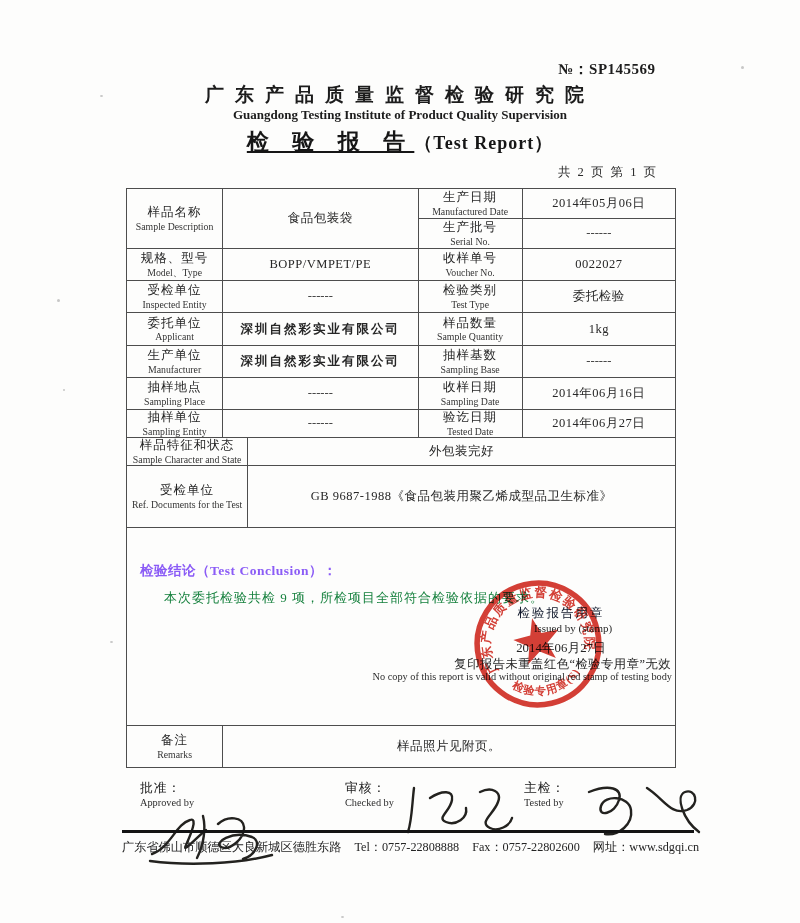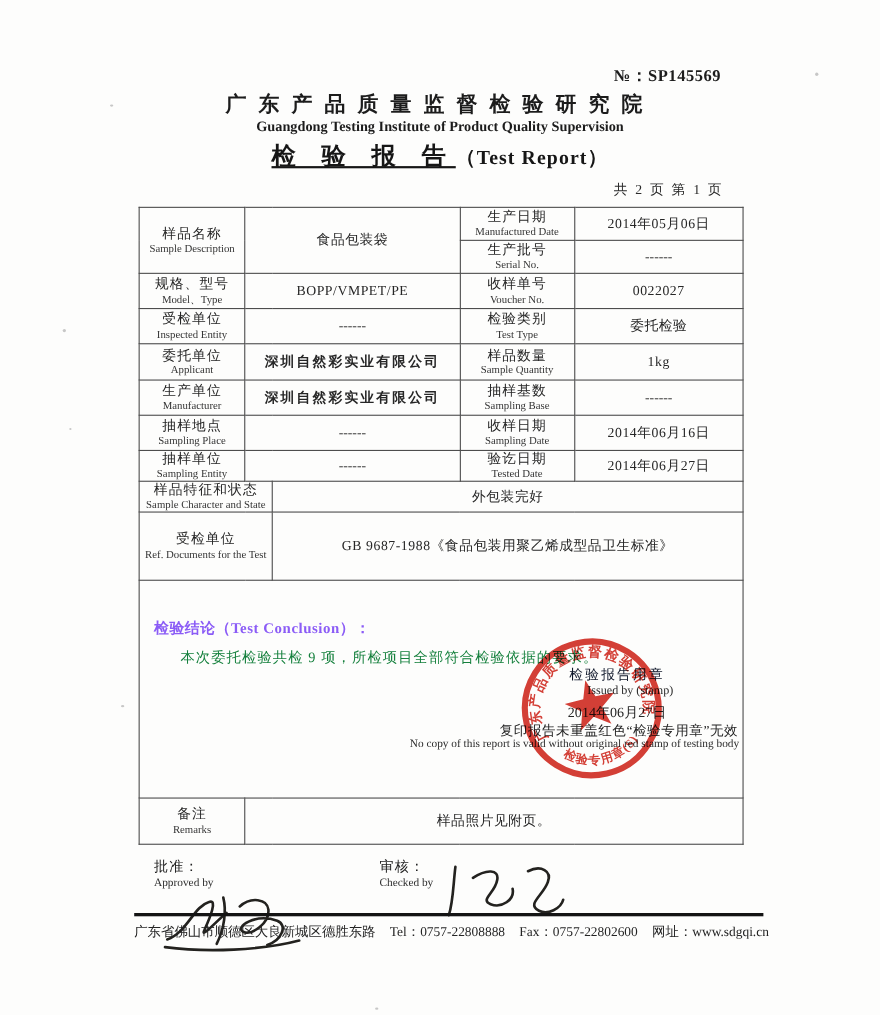--- a/index.html
+++ b/index.html
@@ -239,20 +239,30 @@
     <div class="sig-label">
       <div class="cn">审核：</div>
       <div class="en">Checked by</div>
     </div>
     <svg class="sig-svg" width="118" height="58" viewBox="0 0 118 58">
       <path d="M14,8 C12,24 12,40 8,52"></path>
       <path d="M30,18 C42,10 54,10 52,20 C50,32 36,38 46,42 C56,46 68,38 66,28"></path>
       <path d="M80,12 C92,6 102,12 98,22 C94,34 78,42 90,48 C98,52 110,46 112,38"></path>
     </svg>
   </div>
+  <div class="sig-group" style="left:524px;top:780px;">
+    <div class="sig-label">
+      <div class="cn">主检：</div>
+      <div class="en">Tested by</div>
+    </div>
+    <svg class="sig-svg" width="132" height="62" viewBox="0 0 132 62">
+      <path d="M18,12 C38,4 52,8 48,20 C44,34 26,38 30,26 C34,14 58,16 60,30 C62,44 48,56 34,54"></path>
+      <path d="M76,8 C92,18 100,36 116,30 C130,24 124,8 114,12 C104,16 112,40 128,52"></path>
+    </svg>
+  </div>
 
   <div class="footer-rule"></div>
   <div class="footer-text">
     <span>广东省佛山市顺德区大良新城区德胜东路</span><span>Tel：0757-22808888</span><span>Fax：0757-22802600</span><span>网址：www.sdgqi.cn</span>
   </div>
 
   <div class="speck" style="left:100px;top:95px;width:3px;height:2px;"></div>
   <div class="speck" style="left:57px;top:299px;width:3px;height:3px;"></div>
   <div class="speck" style="left:63px;top:389px;width:2px;height:2px;"></div>
   <div class="speck" style="left:110px;top:641px;width:3px;height:2px;"></div>

